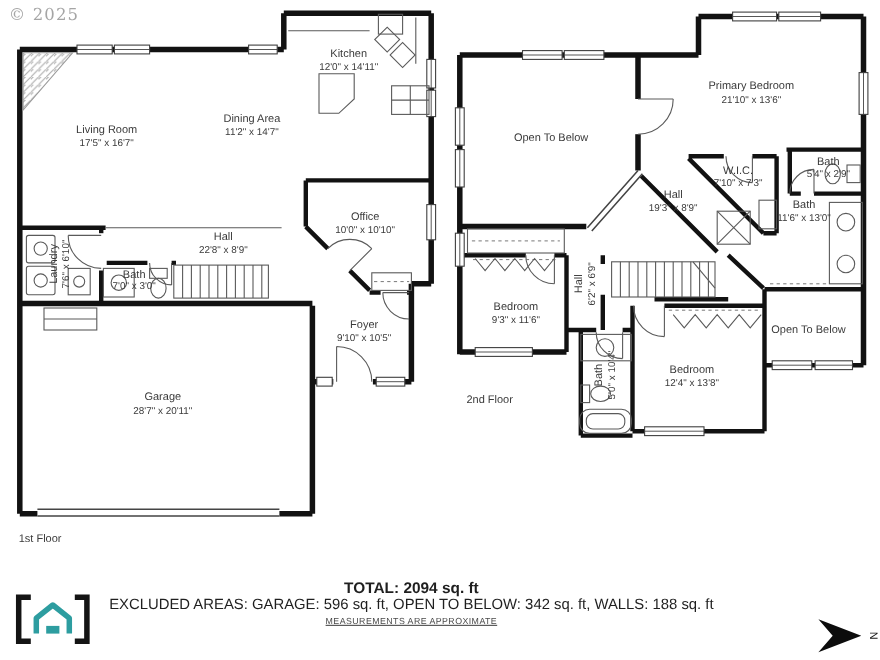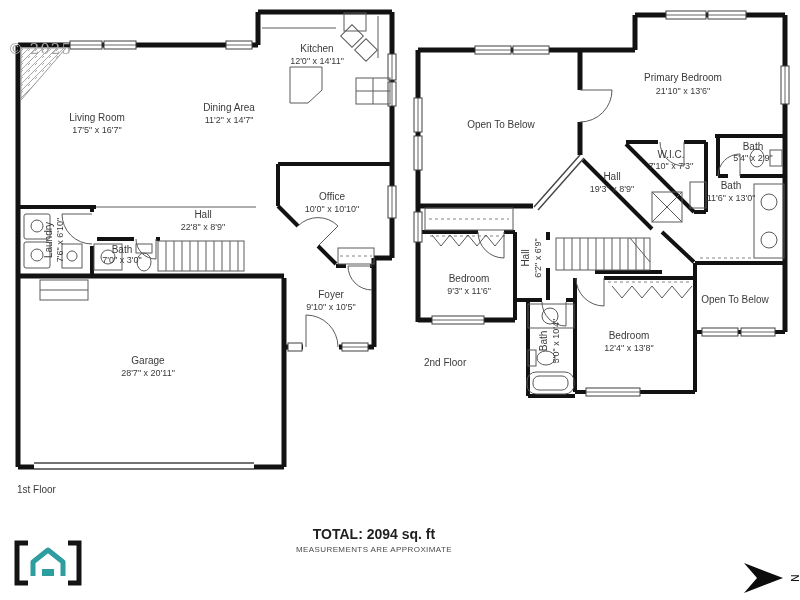--- a/index.html
+++ b/index.html
@@ -12,25 +12,25 @@
   .thin15{stroke:#444;stroke-width:1.4;fill:none;}
   .dash{stroke:#777;stroke-width:0.9;fill:none;stroke-dasharray:3 3;}
   .win{fill:#ffffff;stroke:#3f3f3f;stroke-width:1;}
   .winline{stroke:#3f3f3f;stroke-width:0.8;}
   .gap{fill:#ffffff;stroke:none;}
   .lbl{font:10px "Liberation Sans",sans-serif;fill:#3a3a3a;text-anchor:middle;}
   .dims{font:9px "Liberation Sans",sans-serif;fill:#3a3a3a;text-anchor:middle;}
   .flr{font:10px "Liberation Sans",sans-serif;fill:#3a3a3a;text-anchor:start;}
   .hatch-outline{fill:url(#hatchp);stroke:#9a9a9a;stroke-width:1;}
   #copyright{position:absolute;left:8px;top:4px;font:15px "DejaVu Serif",serif;
-             color:#a5a5a5;letter-spacing:1px;margin-top:36px;}
+             color:#a5a5a5;letter-spacing:1px;}
   #footer{position:absolute;left:0;top:526px;width:748px;text-align:center;color:#1f1f1f;}
   #footer .total{font:bold 14px "Liberation Sans",sans-serif;margin:0;}
   #footer .line{font:13.5px "Liberation Sans",sans-serif;margin:0;line-height:13.5px;padding-top:1px;}
-  #footer .disc{font:8px "Liberation Sans",sans-serif;color:#4a4a4a;letter-spacing:.4px;margin-top:3px;}
+  #footer .disc{font:8px "Liberation Sans",sans-serif;color:#4a4a4a;letter-spacing:.4px;margin-top:3px;text-decoration:underline;}
   .nlabel{font:10px "Liberation Sans",sans-serif;fill:#111;text-anchor:middle;}
 </style>
 </head>
 <body>
 
 <div id="stage">
 
 <svg width="800" height="600" viewBox="0 0 800 600">
   <defs>
     <pattern id="hatchp" width="7" height="7" patternUnits="userSpaceOnUse">
@@ -273,16 +273,17 @@
   <g>
     <polygon points="744,563 783,578 744,593 757,578" fill="#0c0c0c"></polygon>
     <text class="nlabel" transform="translate(791,578) rotate(90)">N</text>
   </g>
 </svg>
 
   <div id="copyright">© 2025</div>
 
   <div id="footer">
     <p class="total">TOTAL: 2094 sq. ft</p>
+    <p class="line">EXCLUDED AREAS: GARAGE: 596 sq. ft, OPEN TO BELOW: 342 sq. ft, WALLS: 188 sq. ft</p>
     <p class="disc">MEASUREMENTS ARE APPROXIMATE</p>
   </div>
 
 </div>
 
 </body></html>

